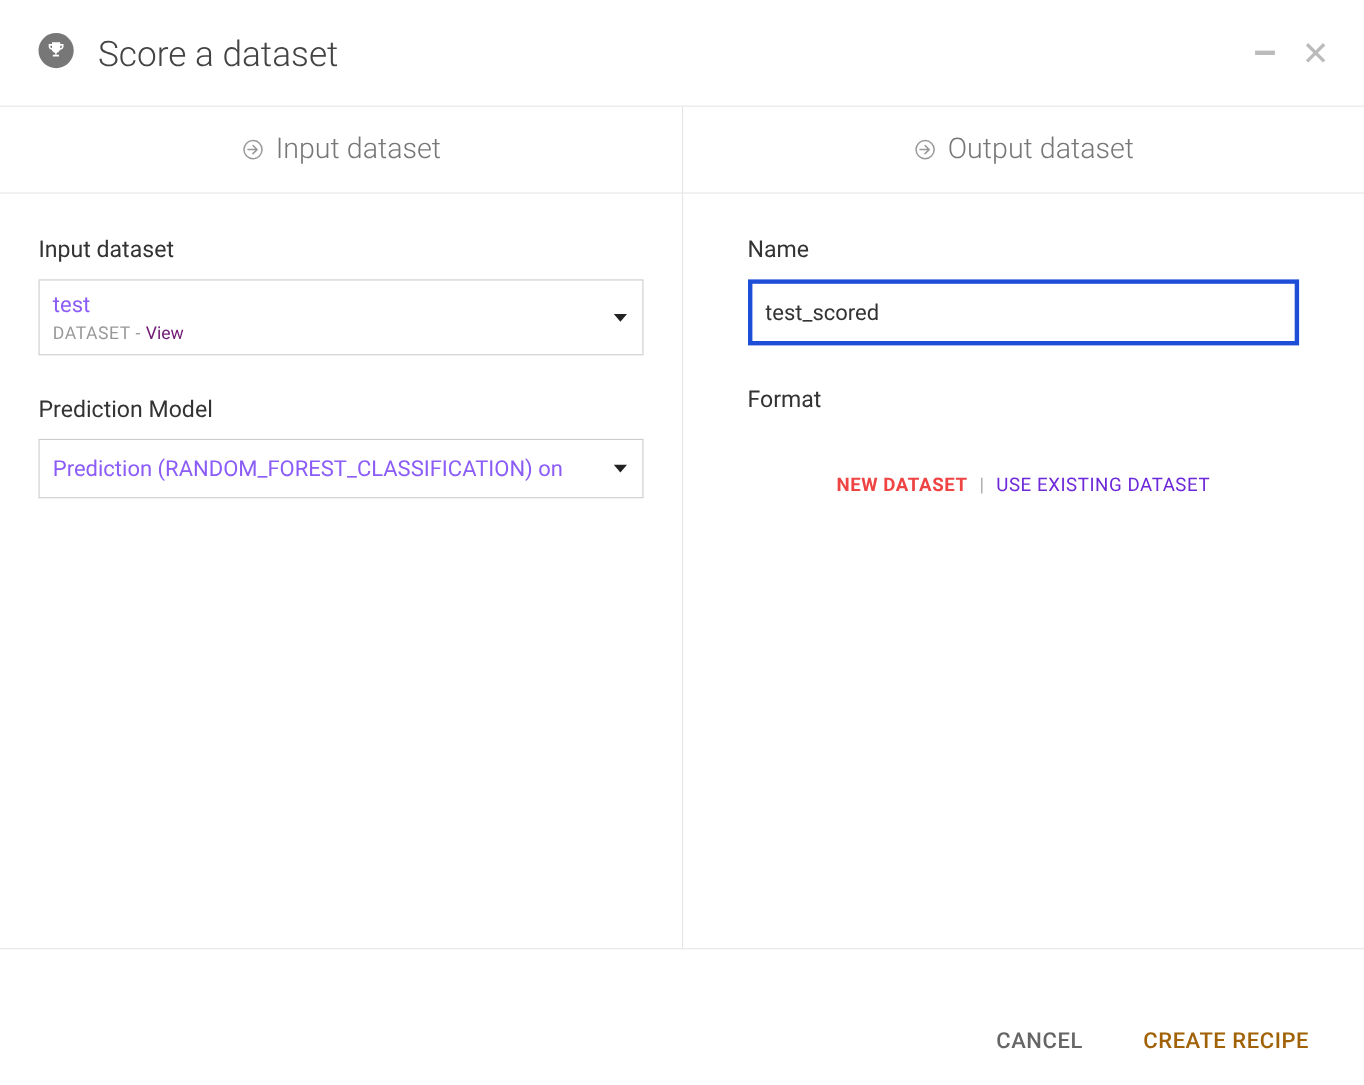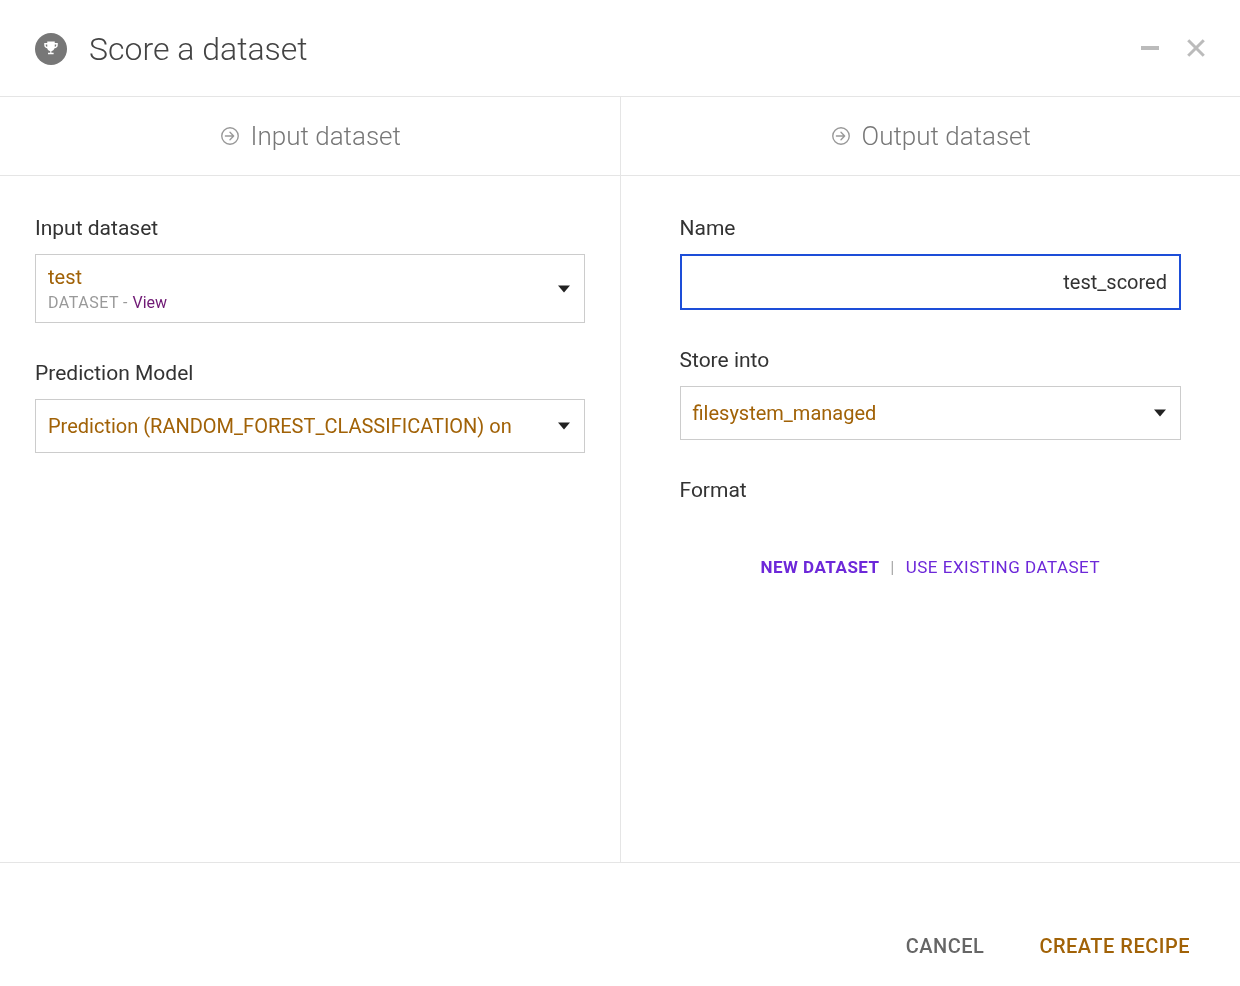--- a/index.html
+++ b/index.html
@@ -16,21 +16,20 @@
       overflow: hidden;
     }
     .modal {
       width: 100%;
       height: 100%;
       display: flex;
       flex-direction: column;
     }
     .modal-header {
       display: flex;
-      align-items: center;
       padding: 30px 35px 28px 35px;
       border-bottom: 1px solid #e5e5e5;
       position: relative;
     }
     .trophy-icon {
       width: 32px;
       height: 32px;
       background: #777;
       border-radius: 50%;
       display: flex;
@@ -145,57 +144,56 @@
       top: 50%;
       transform: translateY(-50%);
       width: 0;
       height: 0;
       border-left: 6px solid transparent;
       border-right: 6px solid transparent;
       border-top: 7px solid #222;
     }
     .select-value {
       font-size: 20px;
-      color: #a16207;
+      color: #8b5cf6;
     }
     .select-meta {
       font-size: 16px;
       color: #999;
       margin-top: 4px;
       text-transform: uppercase;
       letter-spacing: 0.5px;
     }
     .select-meta a {
       color: #701a75;
       text-transform: none;
       letter-spacing: 0;
       cursor: pointer;
     }
     .select-single {
       padding: 14px 40px 14px 12px;
     }
     .text-input {
       width: 100%;
-      border: 2px solid #1d4ed8;
+      border: 4px solid #1d4ed8;
       padding: 14px 12px;
       font-size: 20px;
       color: #333;
       font-family: inherit;
       outline: none;
-      text-align: right;
     }
     .toggle-row {
       text-align: center;
       margin-top: 55px;
       font-size: 17px;
       color: #999;
       letter-spacing: 0.5px;
     }
     .toggle-row .active {
-      color: #6d28d9;
+      color: #ef4444;
       font-weight: 700;
       cursor: pointer;
     }
     .toggle-row .inactive {
       color: #6d28d9;
       cursor: pointer;
     }
     .toggle-row .divider {
       margin: 0 6px;
       color: #aaa;
@@ -278,27 +276,20 @@
             </svg>
         </span>
         <span>Output dataset</span>
       </div>
       <div class="panel-content">
         <div class="field">
           <div class="field-label">Name</div>
           <input class="text-input" type="text" value="test_scored" style="">
         </div>
         <div class="field">
-          <div class="field-label">Store into</div>
-          <div class="select-box select-single">
-            <div class="select-value">filesystem_managed</div>
-            <span class="caret"></span>
-          </div>
-        </div>
-        <div class="field">
           <div class="field-label">Format</div>
         </div>
         <div class="toggle-row">
           <span class="active">NEW DATASET</span>
           <span class="divider">|</span>
           <span class="inactive">USE EXISTING DATASET</span>
         </div>
       </div>
     </div>
   </div>

